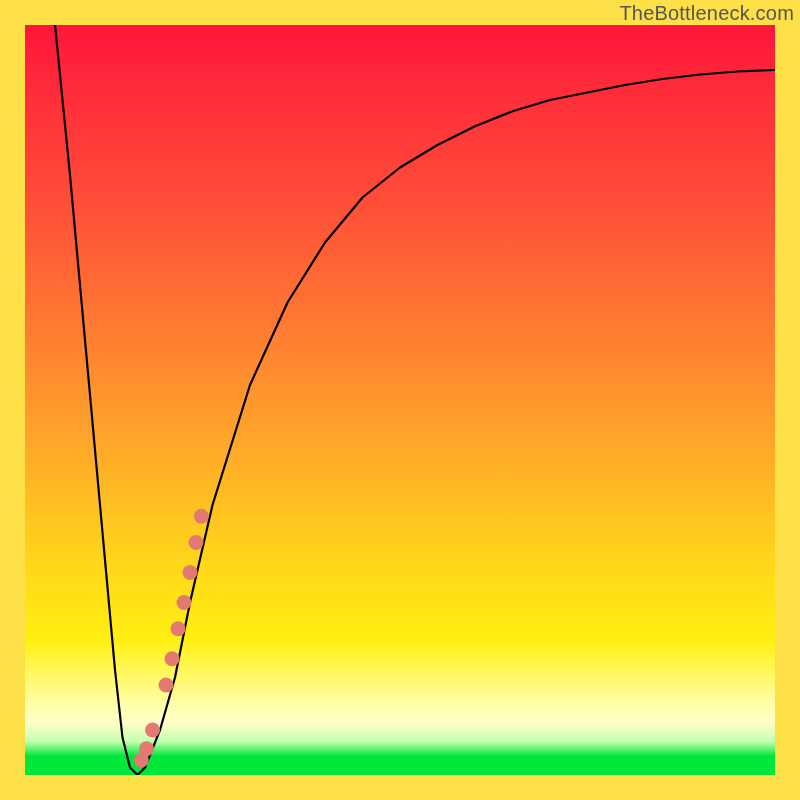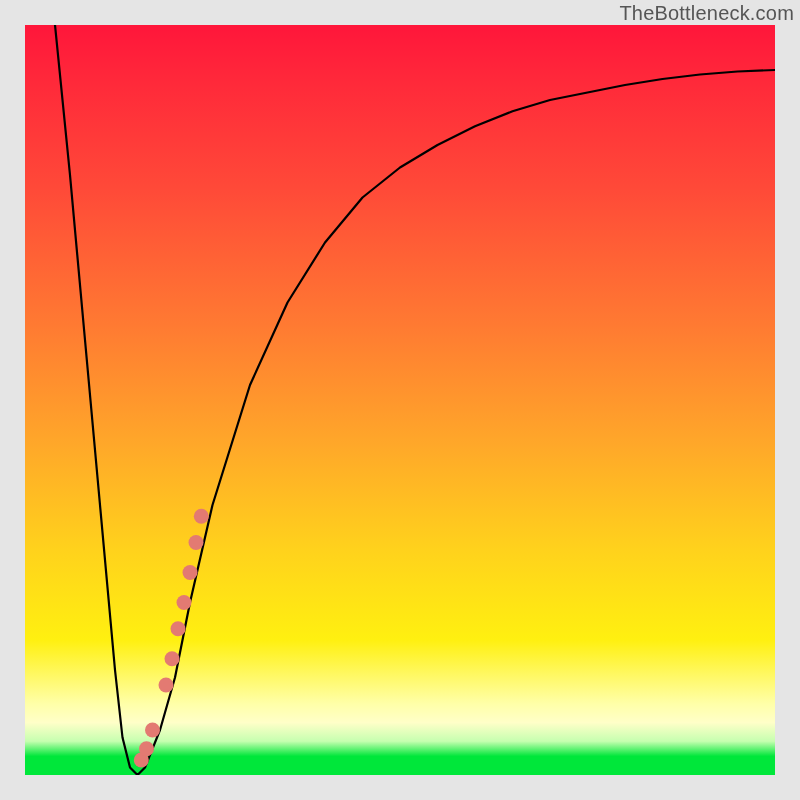--- a/index.html
+++ b/index.html
@@ -8,21 +8,21 @@
     width: 800px;
     height: 800px;
     overflow: hidden;
     background: #000;
     font-family: Arial, Helvetica, sans-serif;
   }
   .frame {
     position: relative;
     width: 800px;
     height: 800px;
-    background: #e5e5e5;
+    background: #fde047;
   }
   .plot-area {
     position: absolute;
     left: 25px;
     top: 25px;
     width: 750px;
     height: 750px;
     overflow: hidden;
   }
   .gradient-bg {

